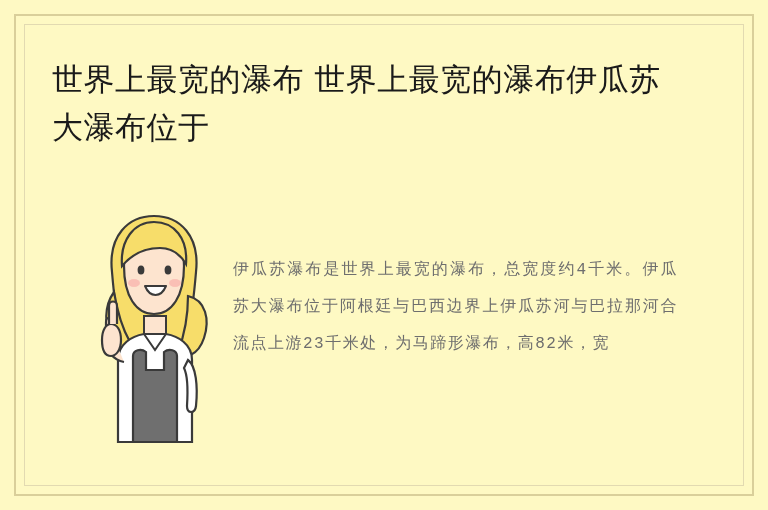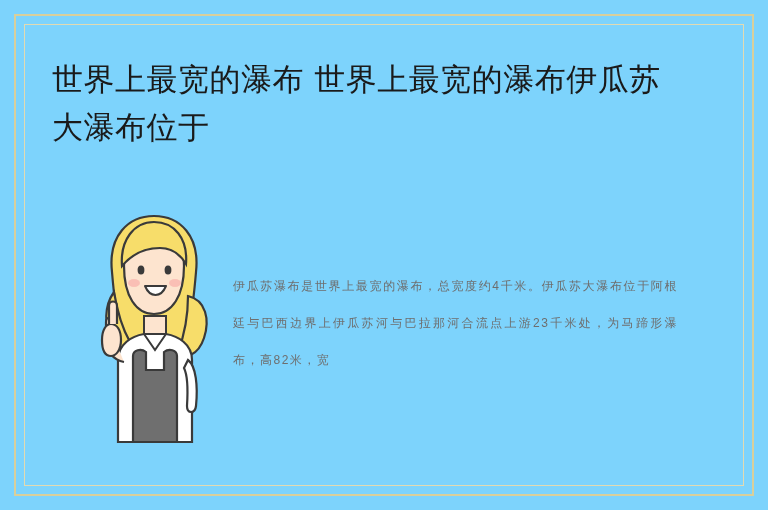--- a/index.html
+++ b/index.html
@@ -10,21 +10,21 @@
     width: 768px;
     height: 510px;
     background: #f7f5ec;
     font-family: "Liberation Sans", sans-serif;
     overflow: hidden;
   }
   #page {
     position: relative;
     width: 768px;
     height: 510px;
-    background: #7dd3fc;
+    background: #fef9c3;
     box-sizing: border-box;
   }
   
   #frame-outer {
     position: absolute;
     left: 14px;
     top: 14px;
     width: 740px;
     height: 482px;
     border: 2px solid #d9cf9a;
@@ -66,27 +66,27 @@
   #illustration {
     position: absolute;
     left: 32px;
     top: 10px;
     width: 140px;
     height: 250px;
   }
   #article-text {
     position: absolute;
     left: 181px;
-    top: 68px;
+    top: 52px;
     width: 445px;
-    font-size: 12px;
+    font-size: 16px;
     line-height: 37px;
     color: #6e6e6e;
     letter-spacing: 1.5px;
-    font-family: Liberation Sans, sans-serif;
+    font-family: Liberation Mono, monospace;
     text-align: justify;
   }
 </style>
 </head>
 <body>
 
 <div id="page">
 
   <div id="frame-outer"></div>
   <div id="frame-inner"></div>

